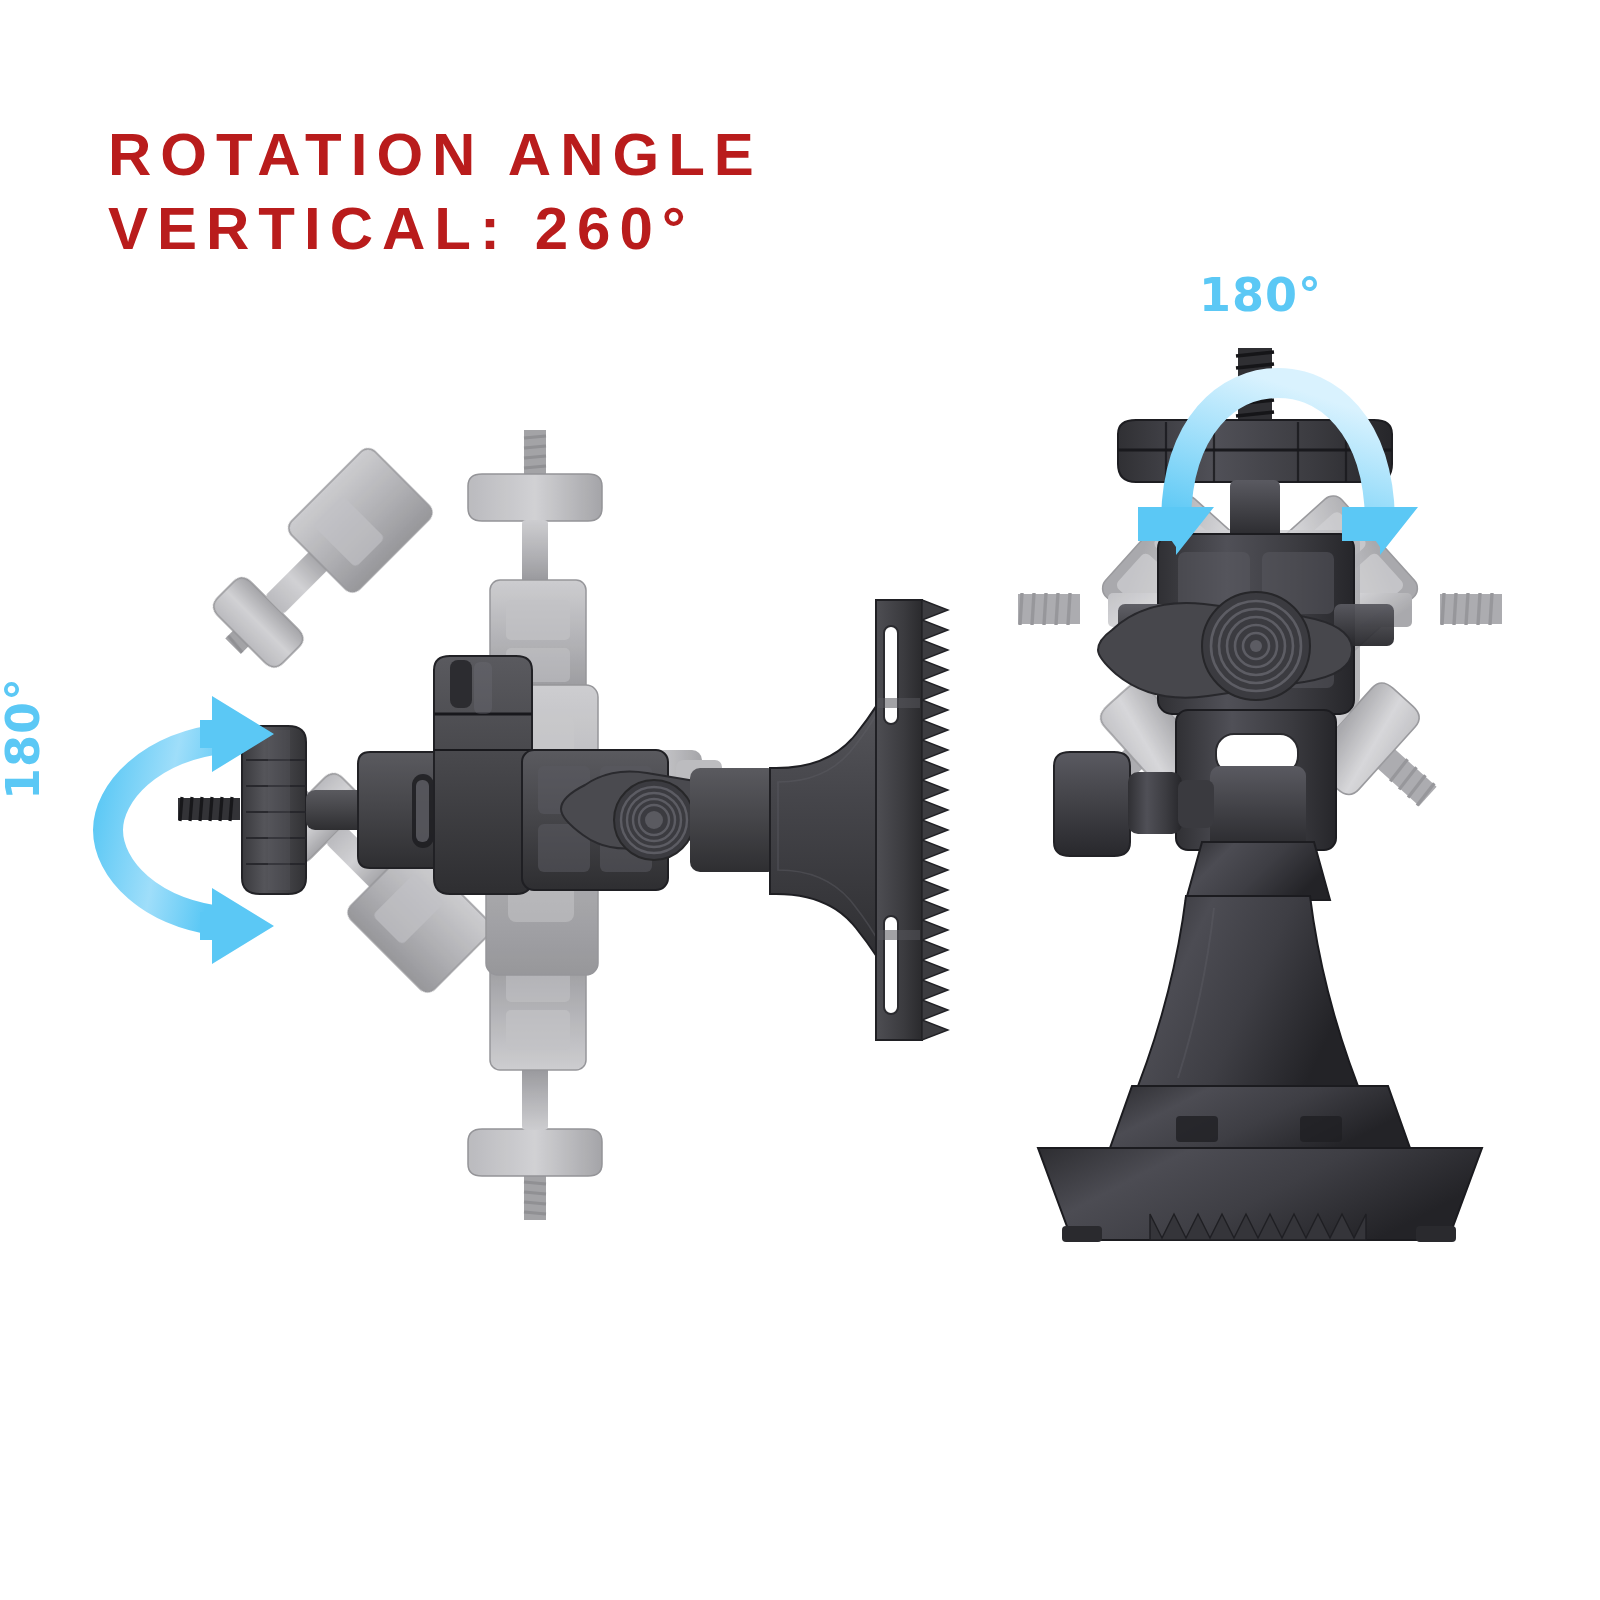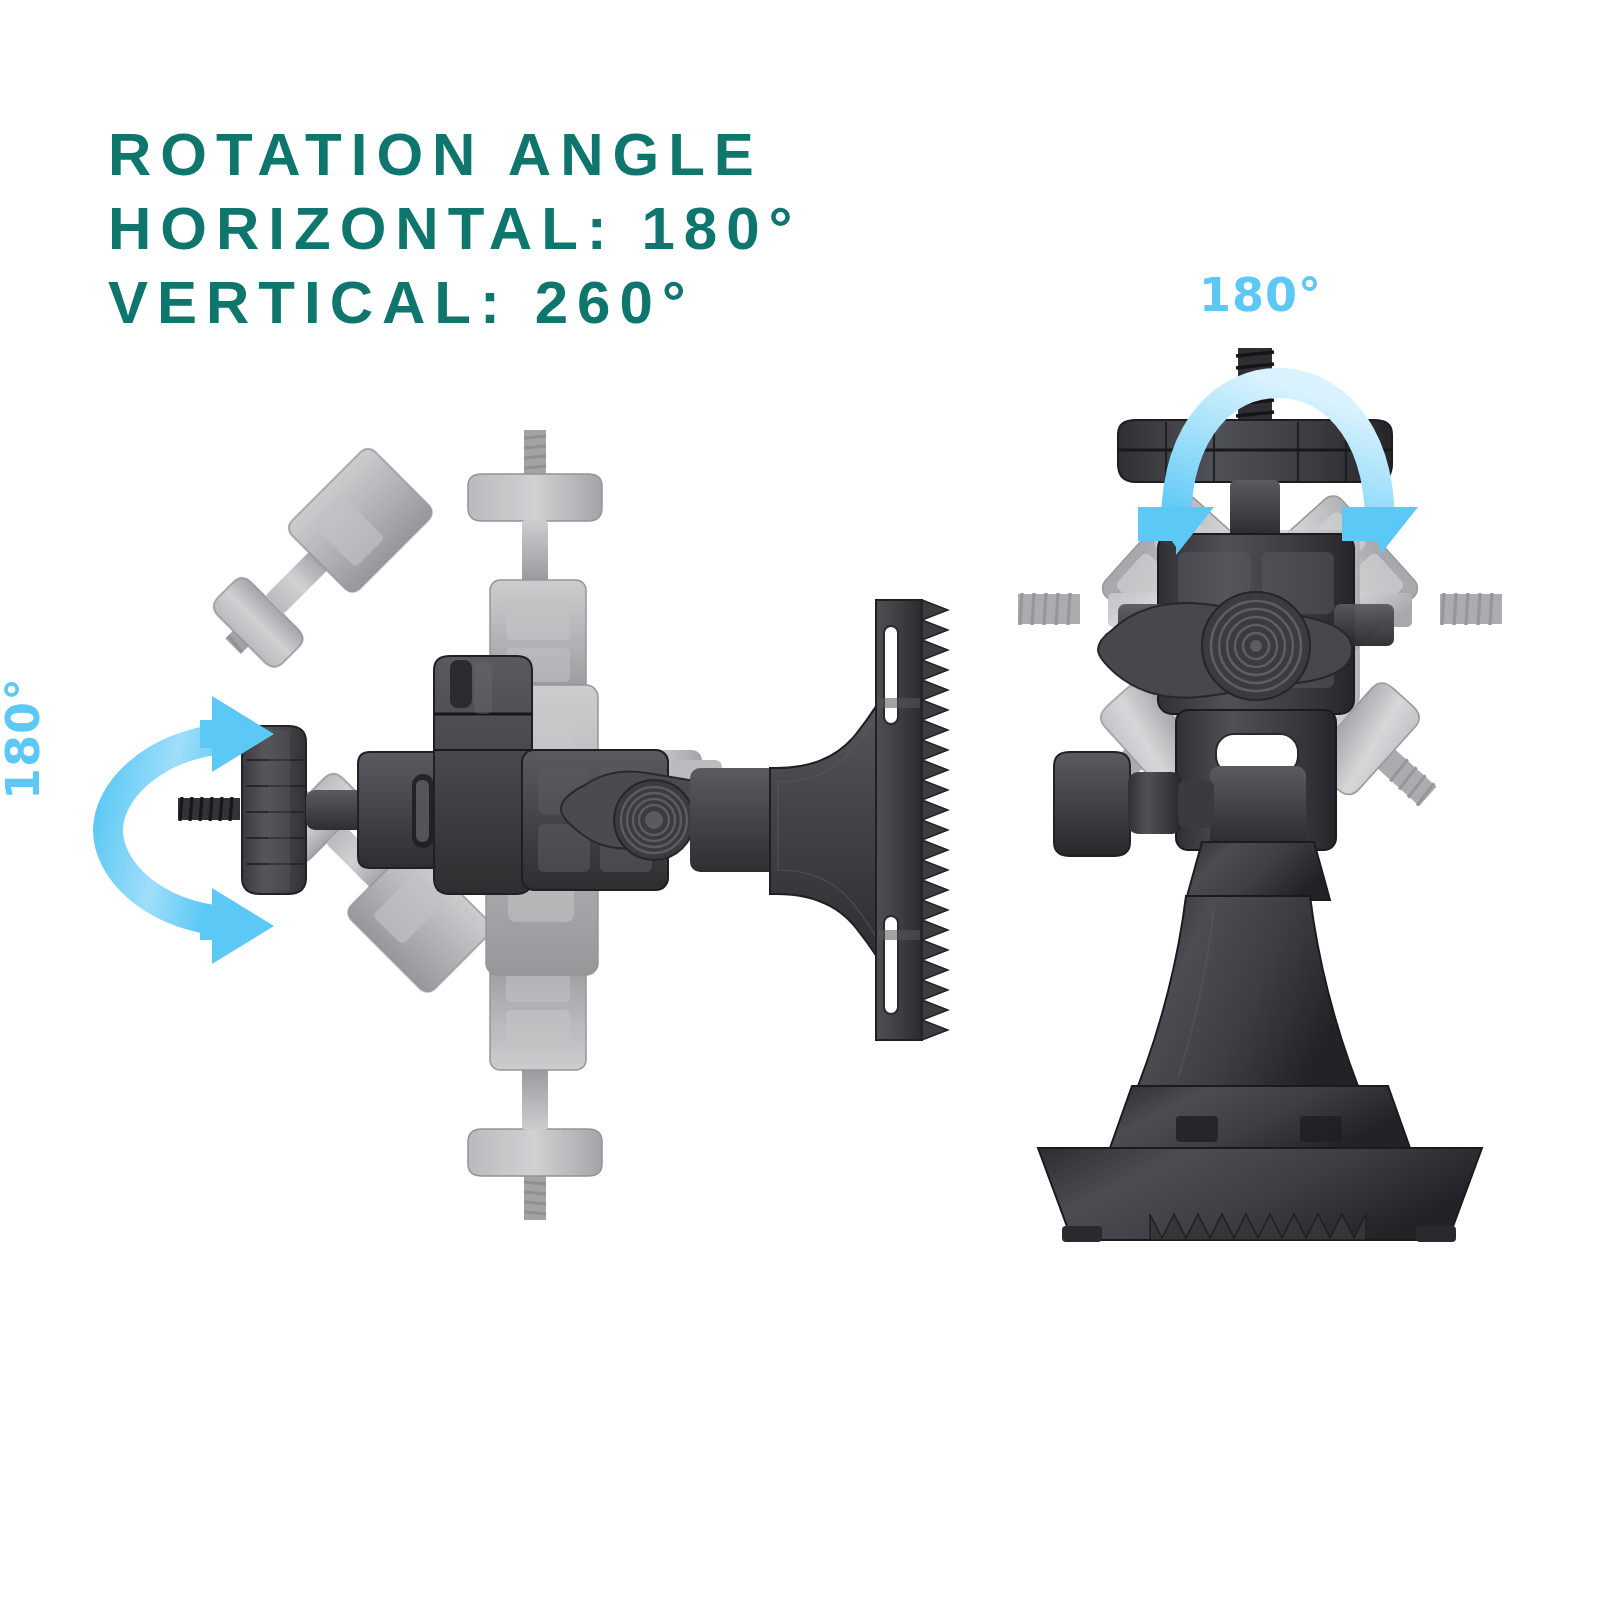--- a/index.html
+++ b/index.html
@@ -11,21 +11,21 @@
     overflow:hidden;
     position:relative;
   }
   #stage{position:relative;width:1600px;height:1600px;}
 
   
   .headline{
     position:absolute;
     left:108px;
     top:118px;
-    color:#0f766e;
+    color:#b91c1c;
     font-weight:700;
     font-size:60px;
     line-height:74px;
     letter-spacing:9px;
     white-space:nowrap;
     font-family:"Liberation Sans","DejaVu Sans",sans-serif;
   }
   .headline div{display:block;}
 
   
@@ -56,21 +56,20 @@
   #arrow-left{position:absolute;left:88px;top:690px;}
   #arrow-right{position:absolute;left:1128px;top:355px;}
 </style>
 </head>
 <body>
 
 <div id="stage">
 
   <div class="headline">
     <div>ROTATION ANGLE</div>
-    <div>HORIZONTAL: 180°</div>
     <div>VERTICAL: 260°</div>
   </div>
 
   <div class="art" id="art-left">
     <svg width="820" height="790" viewBox="0 0 820 790" xmlns="http://www.w3.org/2000/svg">
       <defs>
         <linearGradient id="lgDark" x1="0" y1="0" x2="0" y2="1">
           <stop offset="0%" stop-color="#5a5a5f"></stop>
           <stop offset="45%" stop-color="#47474b"></stop>
           <stop offset="100%" stop-color="#2e2e31"></stop>

